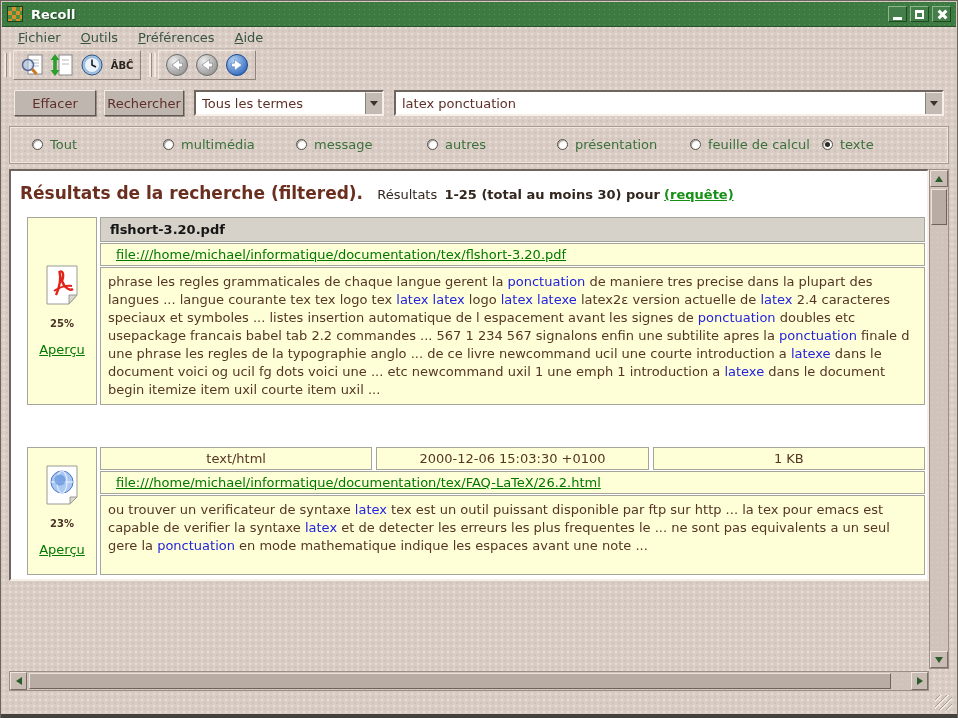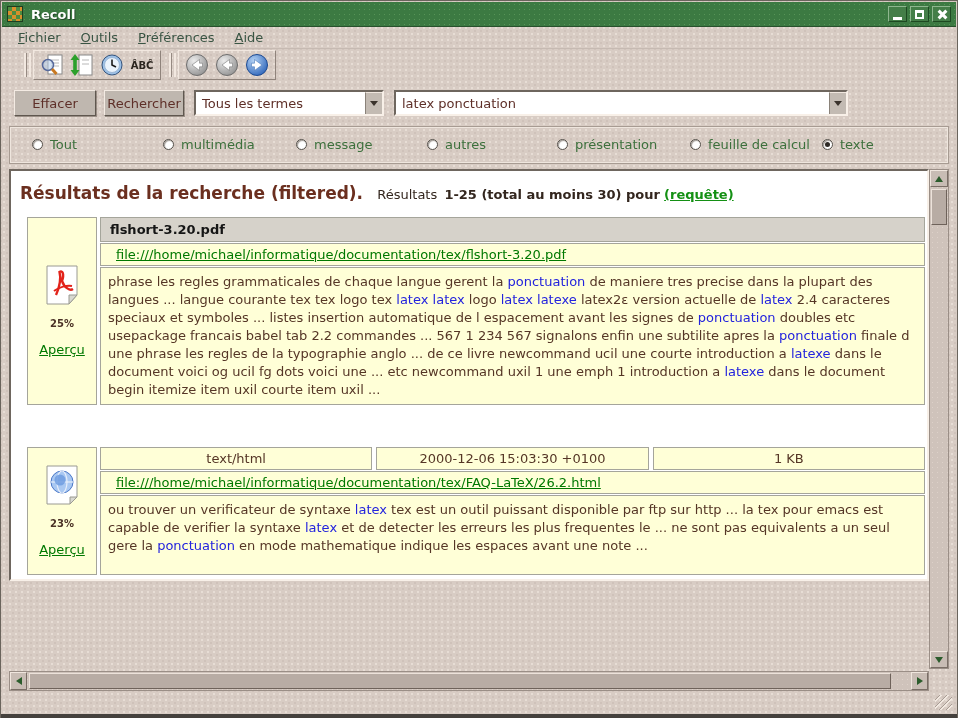--- a/index.html
+++ b/index.html
@@ -31,42 +31,42 @@
   .glyph-close{position:relative;width:11px;height:11px;}
   .glyph-close::before,.glyph-close::after{content:"";position:absolute;left:5px;top:0;width:3px;height:11px;background:#fff;}
   .glyph-close::before{transform:rotate(45deg);}
   .glyph-close::after{transform:rotate(-45deg);}
 
   
   .menubar{position:absolute;left:1px;top:26px;right:1px;height:22px;display:flex;align-items:center;padding-left:6px;border-bottom:1px solid #c6bab2;}
   .menu-item{padding:2px 10px;color:#3a5544;font-size:13px;cursor:default;}
 
   
-  .toolbar{position:absolute;left:1px;top:48px;right:1px;height:32px;display:flex;align-items:center;padding-left:22px;}
+  .toolbar{position:absolute;left:1px;top:48px;right:1px;height:32px;display:flex;align-items:center;padding-left:2px;}
   .tb-grip{width:7px;height:24px;margin-right:2px;
     background:repeating-linear-gradient(90deg,#f2e8e0 0 2px,#968a82 2px 3px,transparent 3px 5px);}
   .tb-group{display:flex;align-items:center;height:30px;padding:1px 3px;margin-right:8px;
     border-top:1px solid #f2e8e0;border-left:1px solid #f2e8e0;
     border-bottom:1px solid #8f837b;border-right:1px solid #8f837b;}
   .tb-btn{width:30px;height:26px;display:flex;align-items:center;justify-content:center;}
   .abc-label{font-size:10px;font-weight:bold;color:#2a241e;letter-spacing:0;}
 
   
   .btn{position:absolute;top:89px;height:26px;background:#bfb7af;color:#5e2f28;font-size:13px;
     display:flex;align-items:center;justify-content:center;
     border-top:1px solid #f4ebe3;border-left:1px solid #f4ebe3;
     border-bottom:1px solid #5f574f;border-right:1px solid #5f574f;
     box-shadow:1px 1px 0 rgba(40,30,20,.35);}
   .btn-clear{left:13px;width:82px;}
   .btn-search{left:103px;width:80px;}
   .combo{position:absolute;top:89px;height:26px;background:#fff;display:flex;align-items:stretch;
     border-top:2px solid #6e665e;border-left:2px solid #6e665e;
     border-bottom:2px solid #f8f0e8;border-right:2px solid #f8f0e8;}
   .combo-mode{left:193px;width:190px;gap:12px;}
-  .combo-query{left:393px;width:454px;}
+  .combo-query{left:393px;width:550px;}
   .combo .value{flex:1;display:flex;align-items:center;padding-left:6px;color:#5e2f28;white-space:nowrap;overflow:hidden;}
   .combo .arrow-btn{width:17px;background:#c3bbb3;border-left:1px solid #8a8279;
     border-top:1px solid #f0e7df;display:flex;align-items:center;justify-content:center;}
   .down-tri{width:0;height:0;border-left:4px solid transparent;border-right:4px solid transparent;border-top:5px solid #3a332c;}
 
   
   .radio-frame{position:absolute;left:8px;top:125px;width:940px;height:38px;
     border:1px solid #a79b92;box-shadow:inset 0 0 0 1px #efe6de;}
   .radio{position:absolute;top:10px;display:flex;align-items:center;gap:7px;}
   .radio-circle{width:11px;height:11px;border-radius:50%;background:#fff;border:1px solid #55504a;

